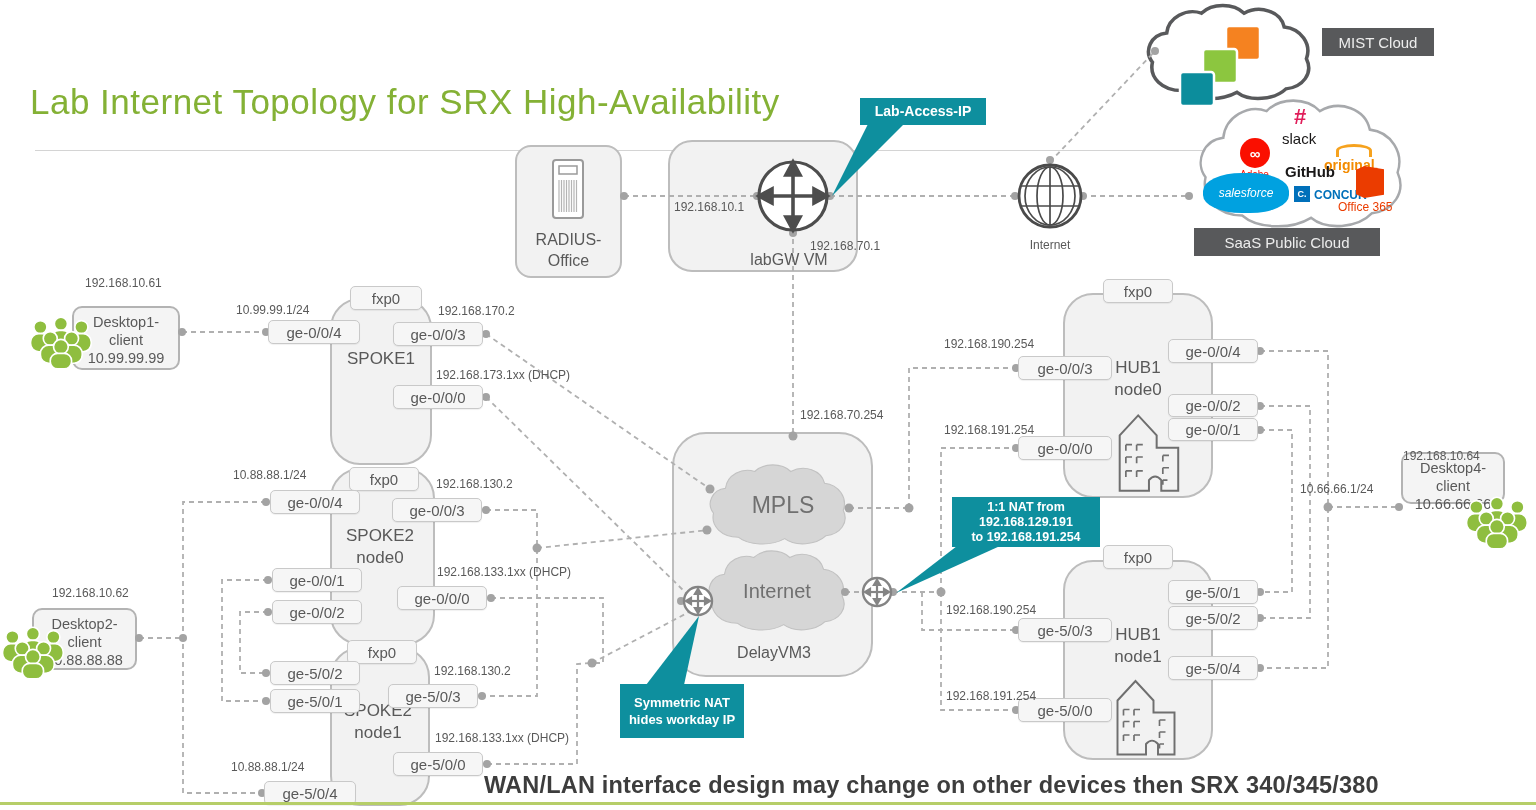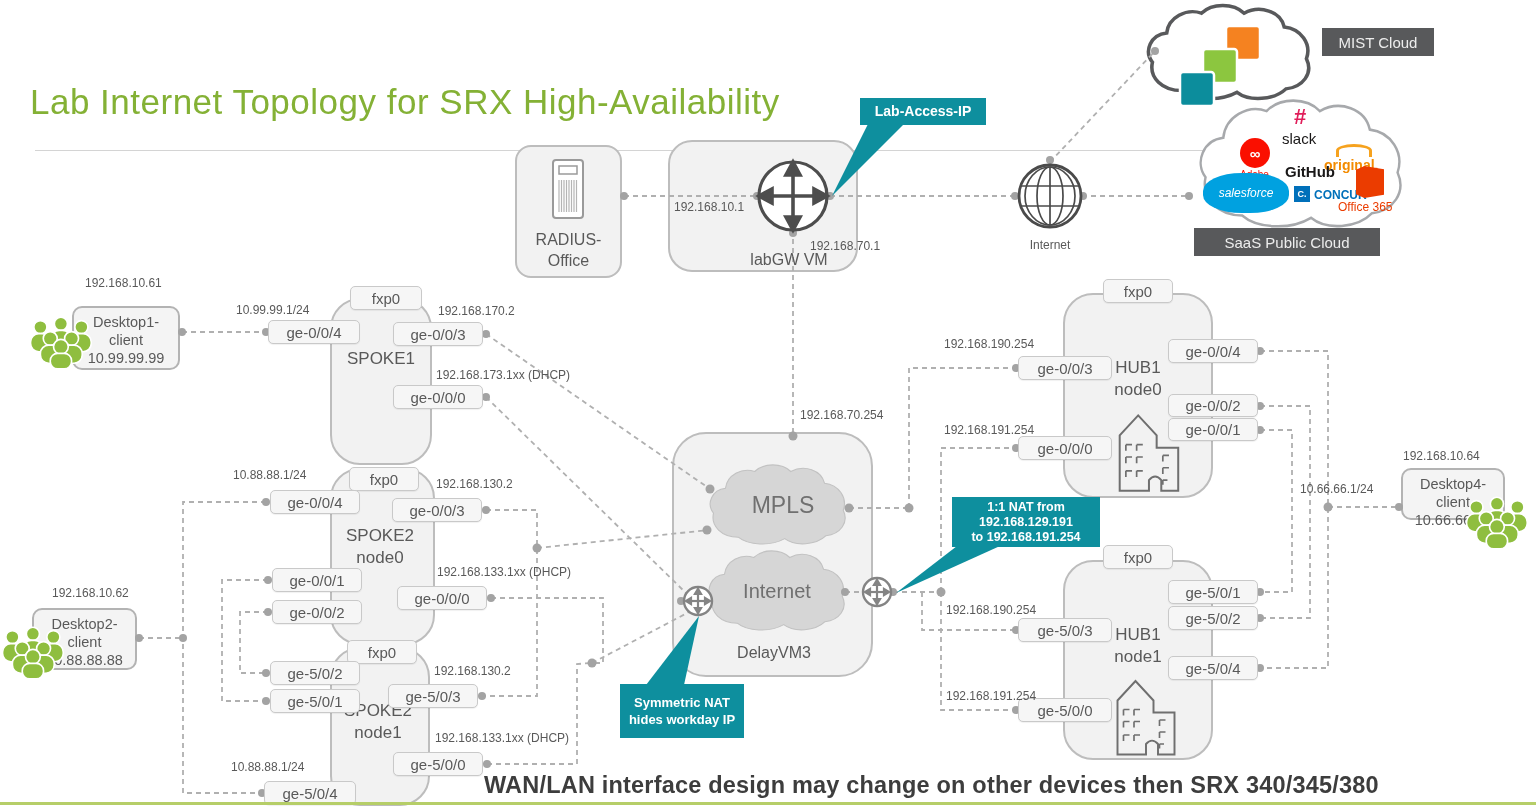--- a/index.html
+++ b/index.html
@@ -37,21 +37,21 @@
 <div class="clientbox" style="left:72px;top:306px;width:108px;height:64px">
   <div>Desktop1-</div>
   <div>client</div>
   <div>10.99.99.99</div>
 </div>
 <div class="clientbox" style="left:32px;top:608px;width:105px;height:62px">
   <div>Desktop2-</div>
   <div>client</div>
   <div>10.88.88.88</div>
 </div>
-<div class="clientbox" style="left:1401px;top:468px;width:104px;height:52px">
+<div class="clientbox" style="left:1401px;top:452px;width:104px;height:52px">
   <div>Desktop4-</div>
   <div>client</div>
   <div>10.66.66.66</div>
 </div>
 
 <svg class="abs" style="left:0;top:0" width="1536" height="810" viewBox="0 0 1536 810">
   <defs>
     <path id="cloud" d="M47,103 C25,103 10,88 14,70 C4,57 12,38 30,36 C32,18 52,7 69,13 C81,1 105,1 117,13 C135,3 158,11 162,29 C181,31 193,49 187,66 C195,83 183,99 164,101 C151,114 123,116 109,105 C90,116 60,114 47,103 Z"></path>
     <g id="smallrouter">
       <circle r="14" fill="#ffffff" stroke="#848484" stroke-width="2.4"></circle>

